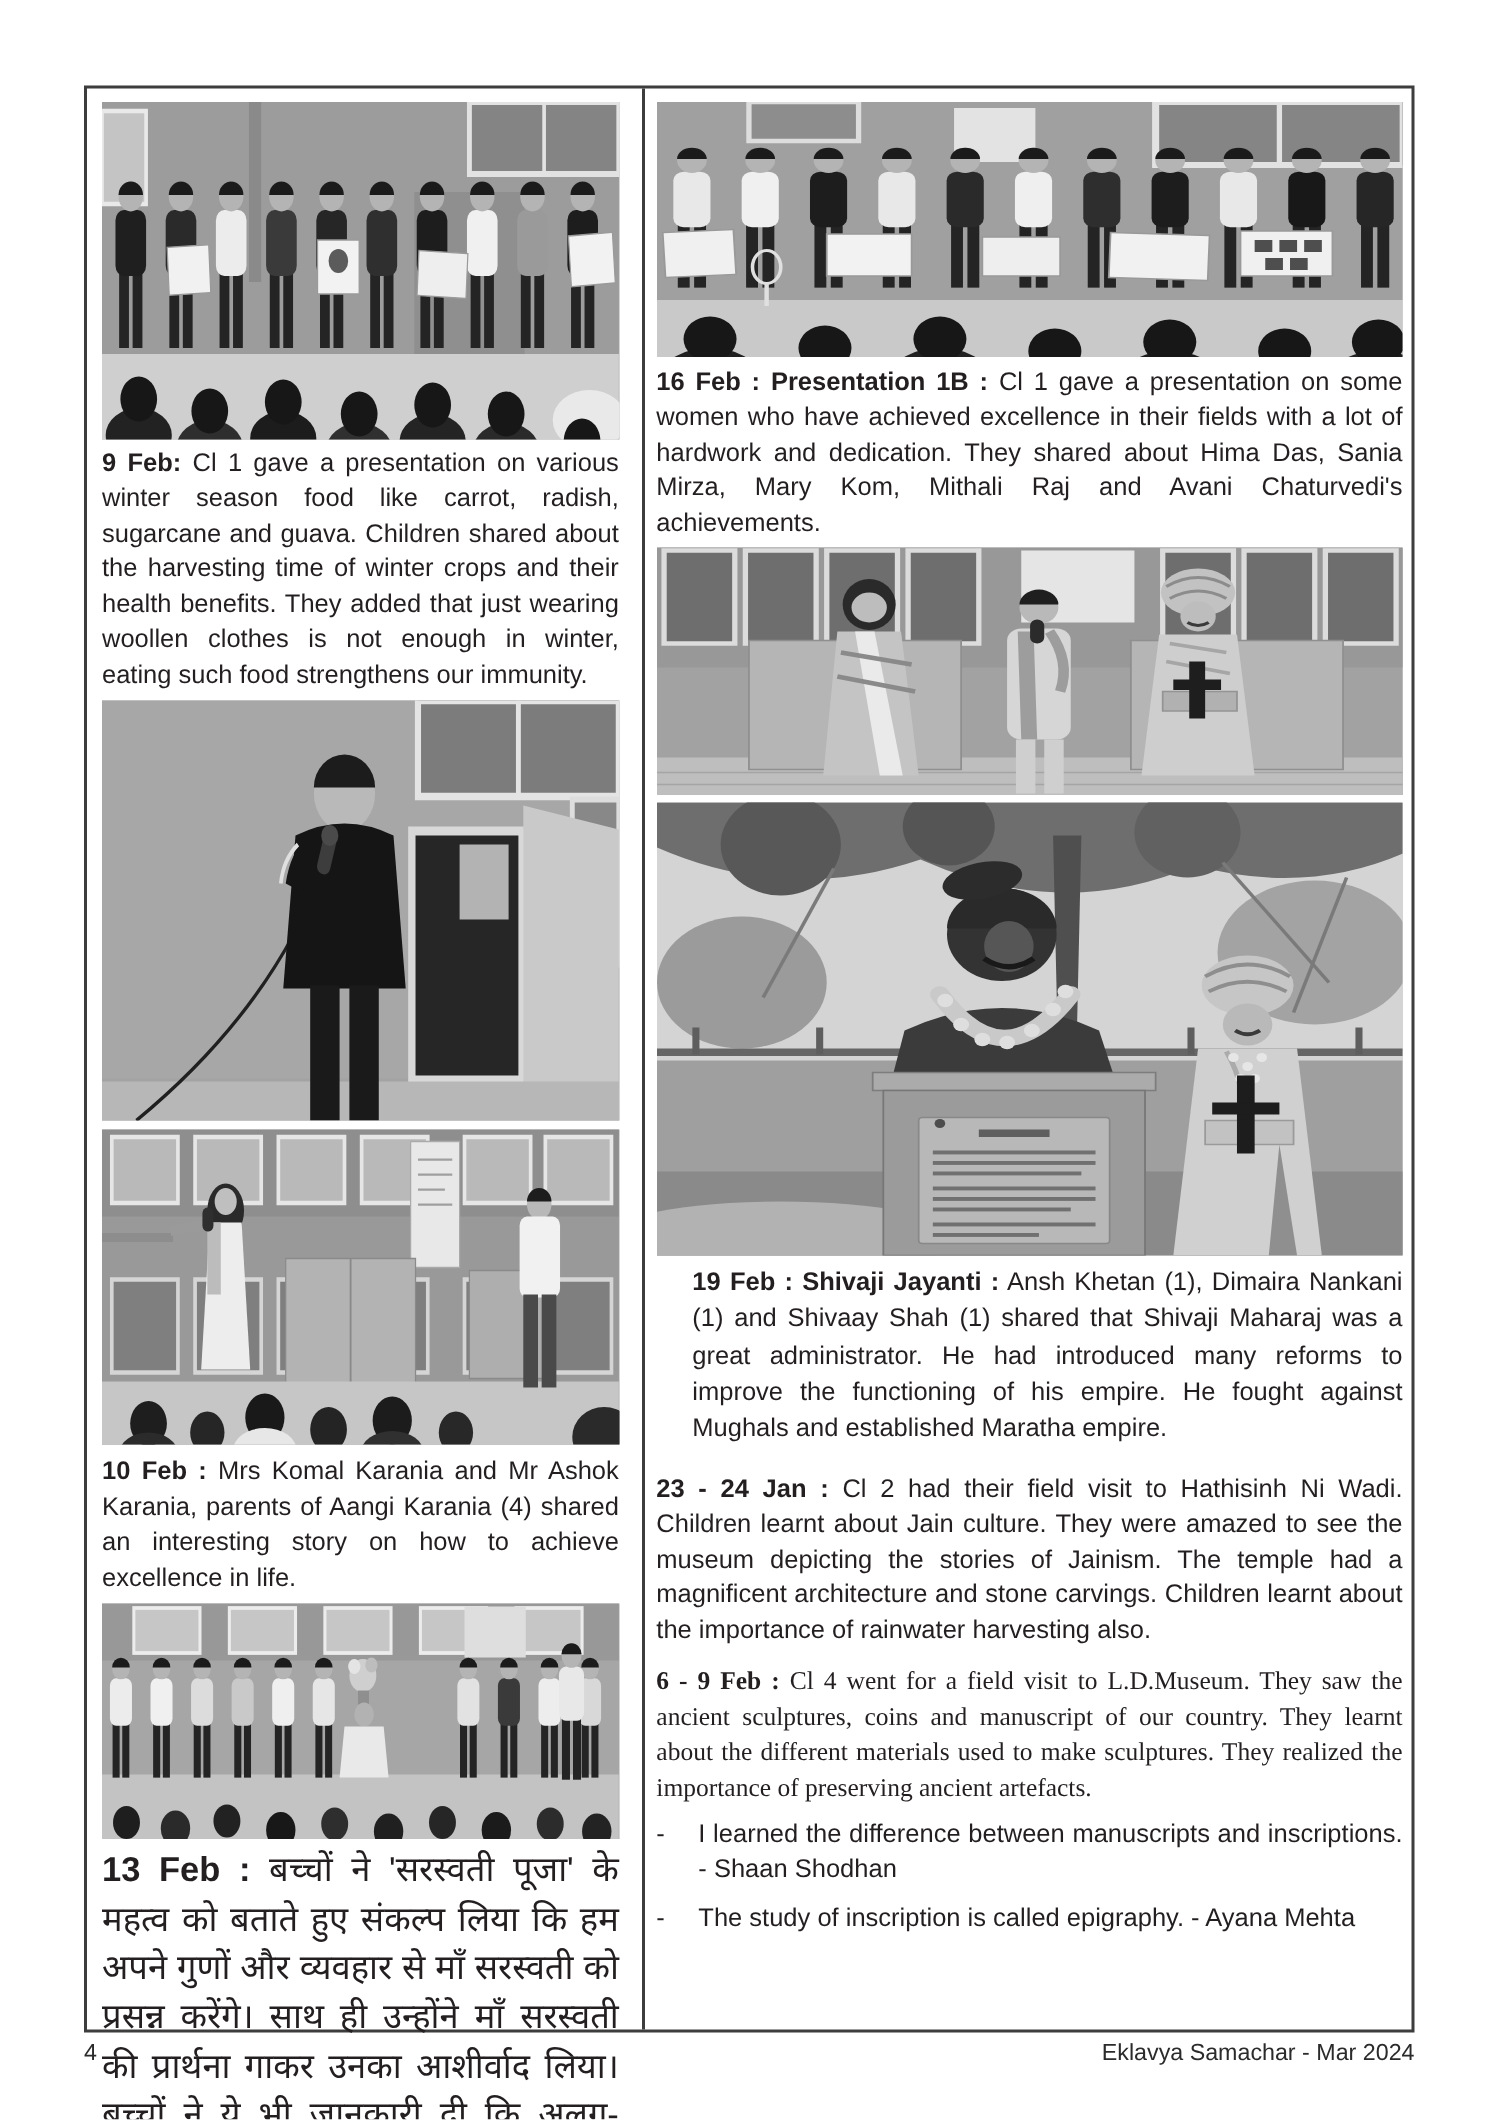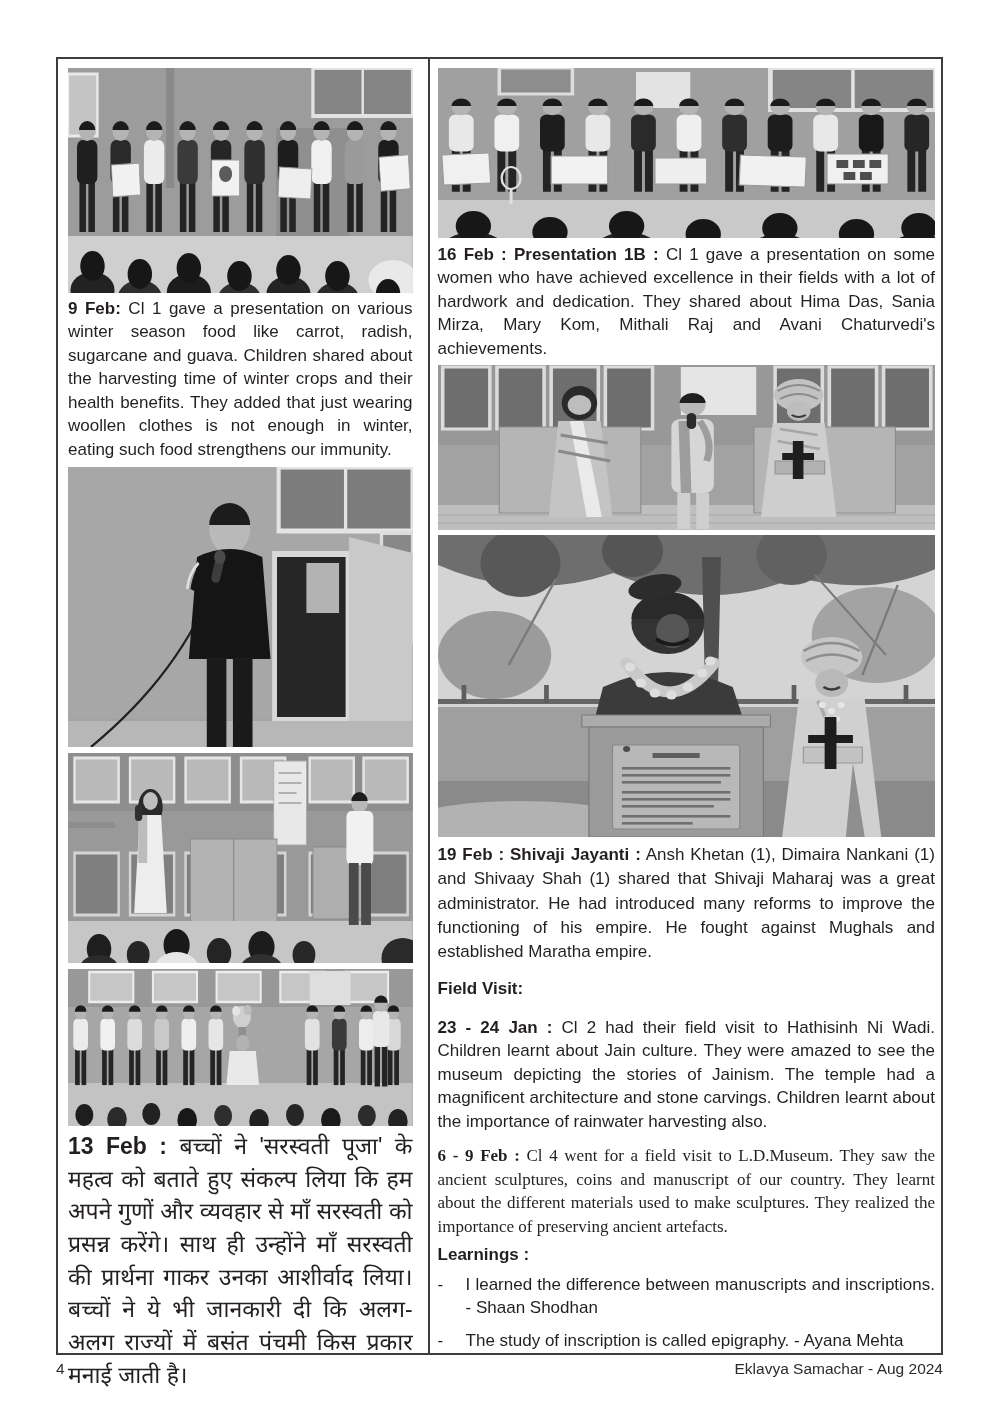--- a/index.html
+++ b/index.html
@@ -161,20 +161,21 @@
               <ellipse cx="133" cy="214" rx="26" ry="15" fill="#e7e7e7"></ellipse>
             <circle cx="185" cy="200" r="15" fill="#242424"></circle>
             <circle cx="237" cy="194" r="16" fill="#1c1c1c"></circle>
               <ellipse cx="237" cy="216" rx="26" ry="15" fill="#303030"></ellipse>
             <circle cx="289" cy="202" r="14" fill="#282828"></circle>
             <ellipse cx="410" cy="205" rx="26" ry="20" fill="#2a2a2a"></ellipse>
           </g>
         </svg>
       </figure>
 
+      <p class="cap" style="margin-top:6px;"><b>10 Feb :</b><span> Mrs Komal Karania and Mr Ashok Karania, parents of Aangi Karania (4) shared an interesting story on how to achieve excellence in life.</span></p>
 
       <figure class="ph" style="height:157px;margin:6px 0 0 0;">
         <svg viewBox="0 0 422 157" preserveAspectRatio="none">
           <rect width="422" height="157" fill="#a6a6a6"></rect>
           <rect width="422" height="38" fill="#989898"></rect>
           <g fill="#c6c6c6" stroke="#ececec" stroke-width="2.5">
             <rect x="26" y="3" width="54" height="30"></rect>
               <rect x="104" y="3" width="54" height="30"></rect>
               <rect x="182" y="3" width="54" height="30"></rect>
               <rect x="260" y="3" width="54" height="30"></rect>
@@ -392,40 +393,38 @@
               <circle cx="330" cy="184" r="3"></circle>
               <circle cx="338" cy="184" r="3"></circle>
             </g>
           <rect x="310" y="212" width="50" height="16" fill="#c2c2c2" stroke="#9a9a9a"></rect>
           <rect x="328" y="182" width="10" height="52" fill="#1d1d1d"></rect>
           <rect x="314" y="200" width="38" height="8" fill="#1d1d1d"></rect>
           <path d="M352,228 l10,74 -16,0 z" fill="#8f8f8f"></path>
         </svg>
       </figure>
 
-      <p class="cap loose" style="margin-top:6px;"><b>19 Feb : Shivaji Jayanti :</b><span> Ansh Khetan (1), Dimaira Nankani (1) and Shivaay Shah (1) shared that Shivaji Maharaj was a great administrator. He had introduced many reforms to improve the functioning of his empire. He fought against Mughals and established Maratha empire.</span></p>
-
-      <p class="h" style="margin-top:15px;">Field Visit:</p>
+      <p class="cap loose" style="margin-top:6px;margin-left:24px;"><b>19 Feb : Shivaji Jayanti :</b><span> Ansh Khetan (1), Dimaira Nankani (1) and Shivaay Shah (1) shared that Shivaji Maharaj was a great administrator. He had introduced many reforms to improve the functioning of his empire. He fought against Mughals and established Maratha empire.</span></p>
+
 
       <p class="cap" style="margin-top:17px;"><b>23 - 24 Jan :</b><span> Cl 2 had their field visit to Hathisinh Ni Wadi. Children learnt about Jain culture. They were amazed to see the museum depicting the stories of Jainism. The temple had a magnificent architecture and stone carvings. Children learnt about the importance of rainwater harvesting also.</span></p>
 
       <p class="cap" style="margin-top:11px;font-family:Liberation Serif, serif;"><b>6 - 9 Feb :</b><span> Cl 4 went for a field visit to L.D.Museum. They saw the ancient sculptures, coins and manuscript of our country. They learnt about the different materials used to make sculptures. They realized the importance of preserving ancient artefacts.</span></p>
 
-      <p class="h" style="margin-top:7px;">Learnings :</p>
 
       <div class="bullet" style="margin-top:9px;">
         <span class="mk">-</span>
         <span class="bt">I learned the difference between manuscripts and inscriptions.  - Shaan Shodhan</span>
       </div>
 
       <div class="bullet" style="margin-top:10px;">
         <span class="mk">-</span>
         <span class="bt">The study of inscription is called epigraphy. - Ayana Mehta</span>
       </div>
 
     </div>
   </div>
 
   <div class="footer">
     <span>4</span>
-    <span>Eklavya Samachar - Aug 2024</span>
+    <span>Eklavya Samachar - Mar 2024</span>
   </div>
 </div>
 
 </body></html>

